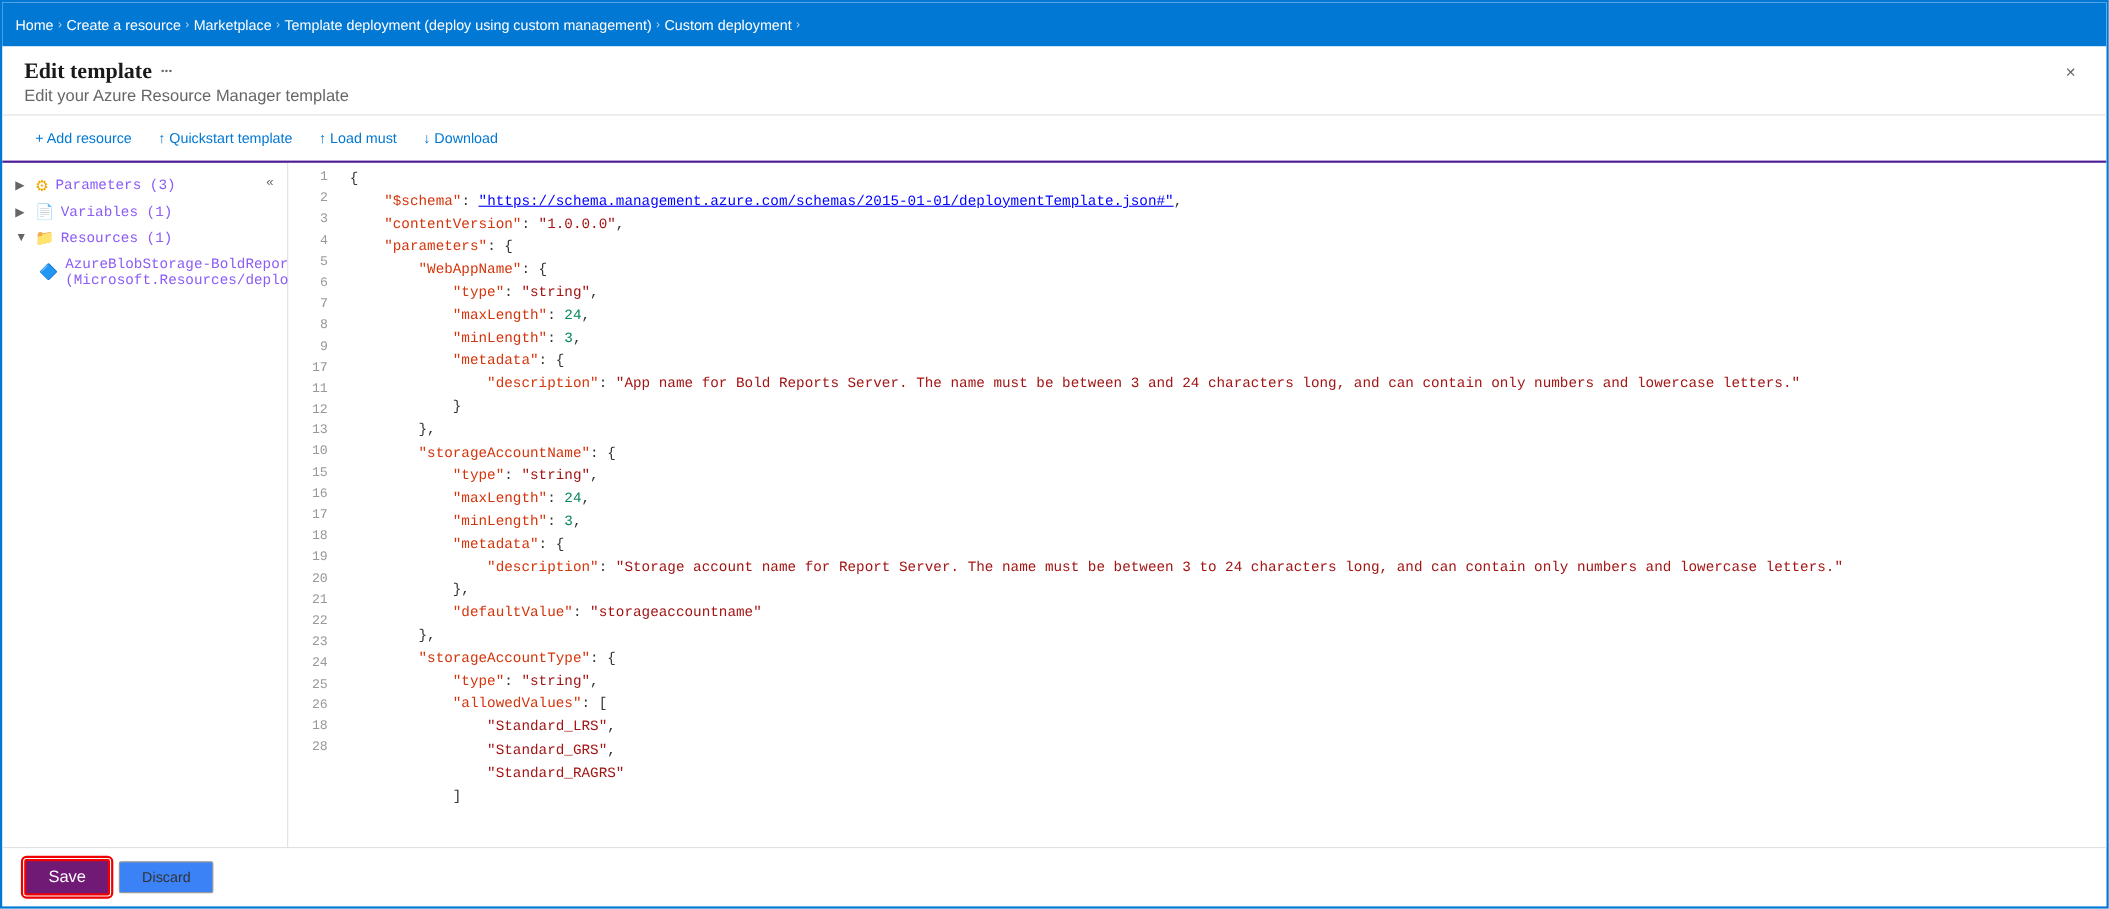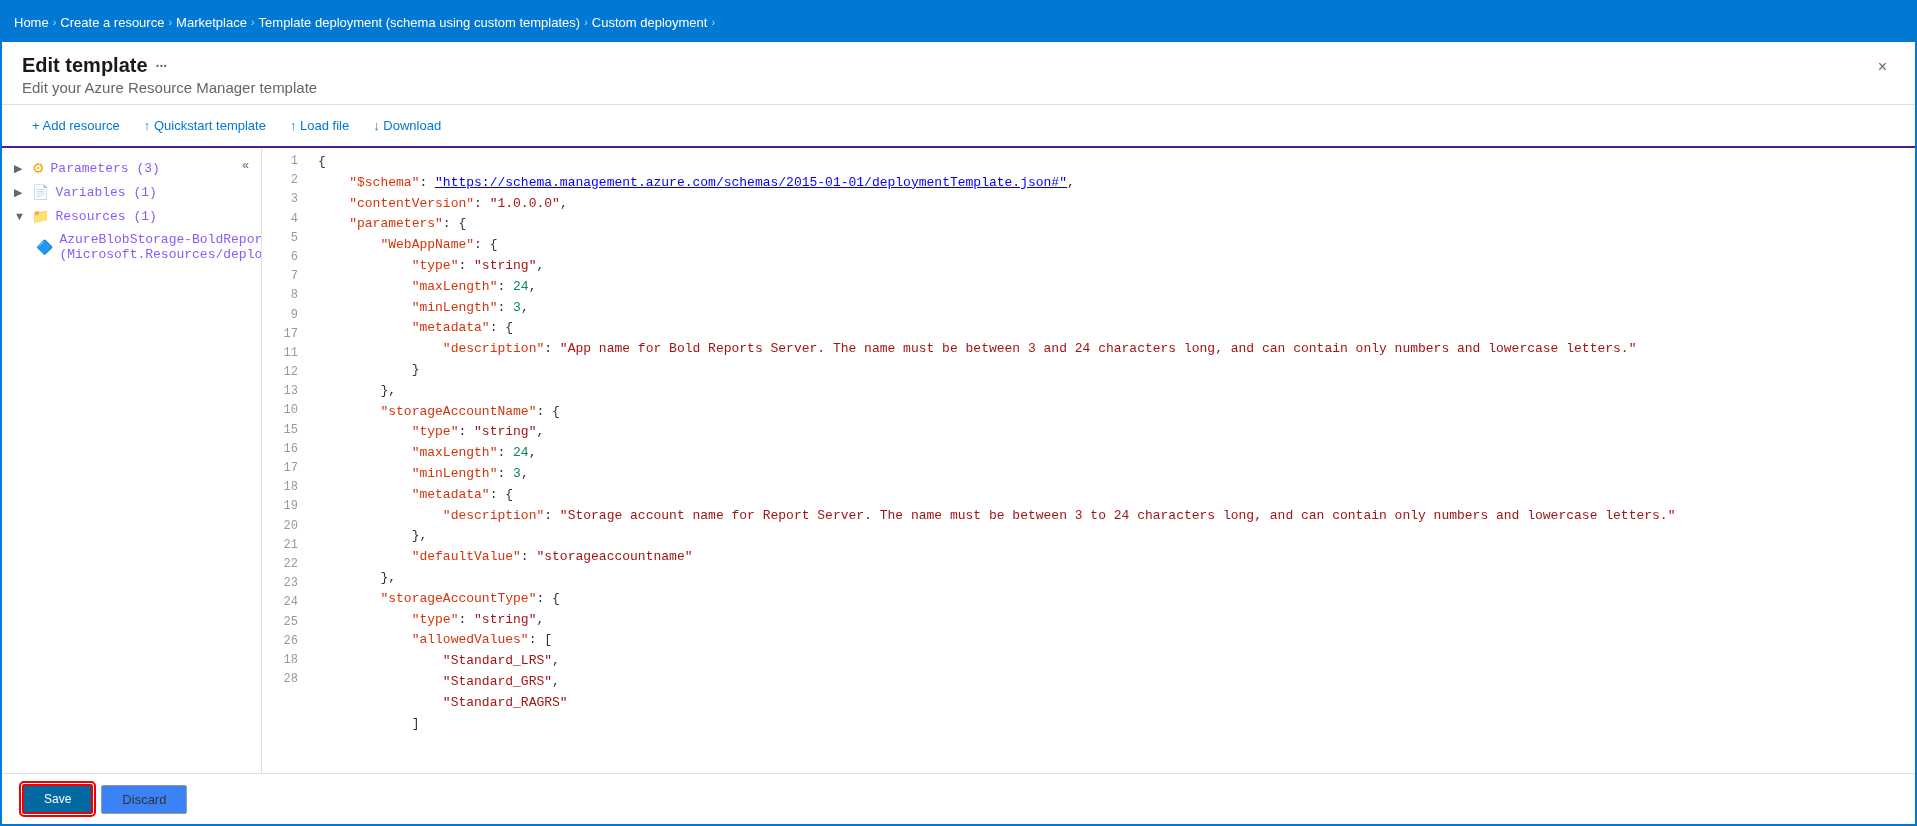--- a/index.html
+++ b/index.html
@@ -34,20 +34,21 @@
       flex-shrink: 0;
     }
     .page-header-left {}
     .page-title {
       font-size: 20px;
       font-weight: 600;
       color: #1a1a1a;
       display: flex;
       align-items: flex-start;
       gap: 8px;
+      font-family: Liberation Serif, serif;
     }
     .page-subtitle {
       font-size: 15px;
       color: #666;
       margin-top: 2px;
     }
     .close-btn {
       cursor: pointer;
       font-size: 16px;
       color: #666;
@@ -170,26 +171,26 @@
     
     .footer {
       padding: 10px 20px;
       border-top: 1px solid #e0e0e0;
       display: flex;
       align-items: center;
       gap: 8px;
       flex-shrink: 0;
     }
     .btn-save {
-      background: #0369a1;
+      background: #701a75;
       color: #fff;
       border: 2px solid #e00;
       padding: 6px 20px;
       cursor: pointer;
-      font-size: 12px;
+      font-size: 15px;
       font-family: inherit;
       border-radius: 2px;
       outline: 2px solid #e00;
       outline-offset: 1px;
     }
     .btn-discard {
       background: #3b82f6;
       color: #333;
       border: 1px solid #999;
       padding: 6px 20px;
@@ -210,21 +211,21 @@
 <body>
 
 <div class="top-nav">
   <div class="breadcrumb">
     <a>Home</a>
     <span class="sep">›</span>
     <a>Create a resource</a>
     <span class="sep">›</span>
     <a>Marketplace</a>
     <span class="sep">›</span>
-    <a>Template deployment (schema using custom templates)</a>
+    <a>Template deployment (deploy using custom management)</a>
     <span class="sep">›</span>
     <a>Custom deployment</a>
     <span class="sep">›</span>
   </div>
 </div>
 
 <div class="page-header">
   <div class="page-header-left">
     <div class="page-title">
       <span>Edit template</span>
@@ -236,21 +237,21 @@
 </div>
 
 <div class="toolbar">
   <button class="toolbar-btn">
     <span>+ Add resource</span>
   </button>
   <button class="toolbar-btn">
     <span>↑ Quickstart template</span>
   </button>
   <button class="toolbar-btn">
-    <span>↑ Load file</span>
+    <span>↑ Load must</span>
   </button>
   <button class="toolbar-btn">
     <span>↓ Download</span>
   </button>
 </div>
 
 <div class="main-content">
 
   <div class="sidebar">
     <button class="sidebar-collapse-btn">«</button>

